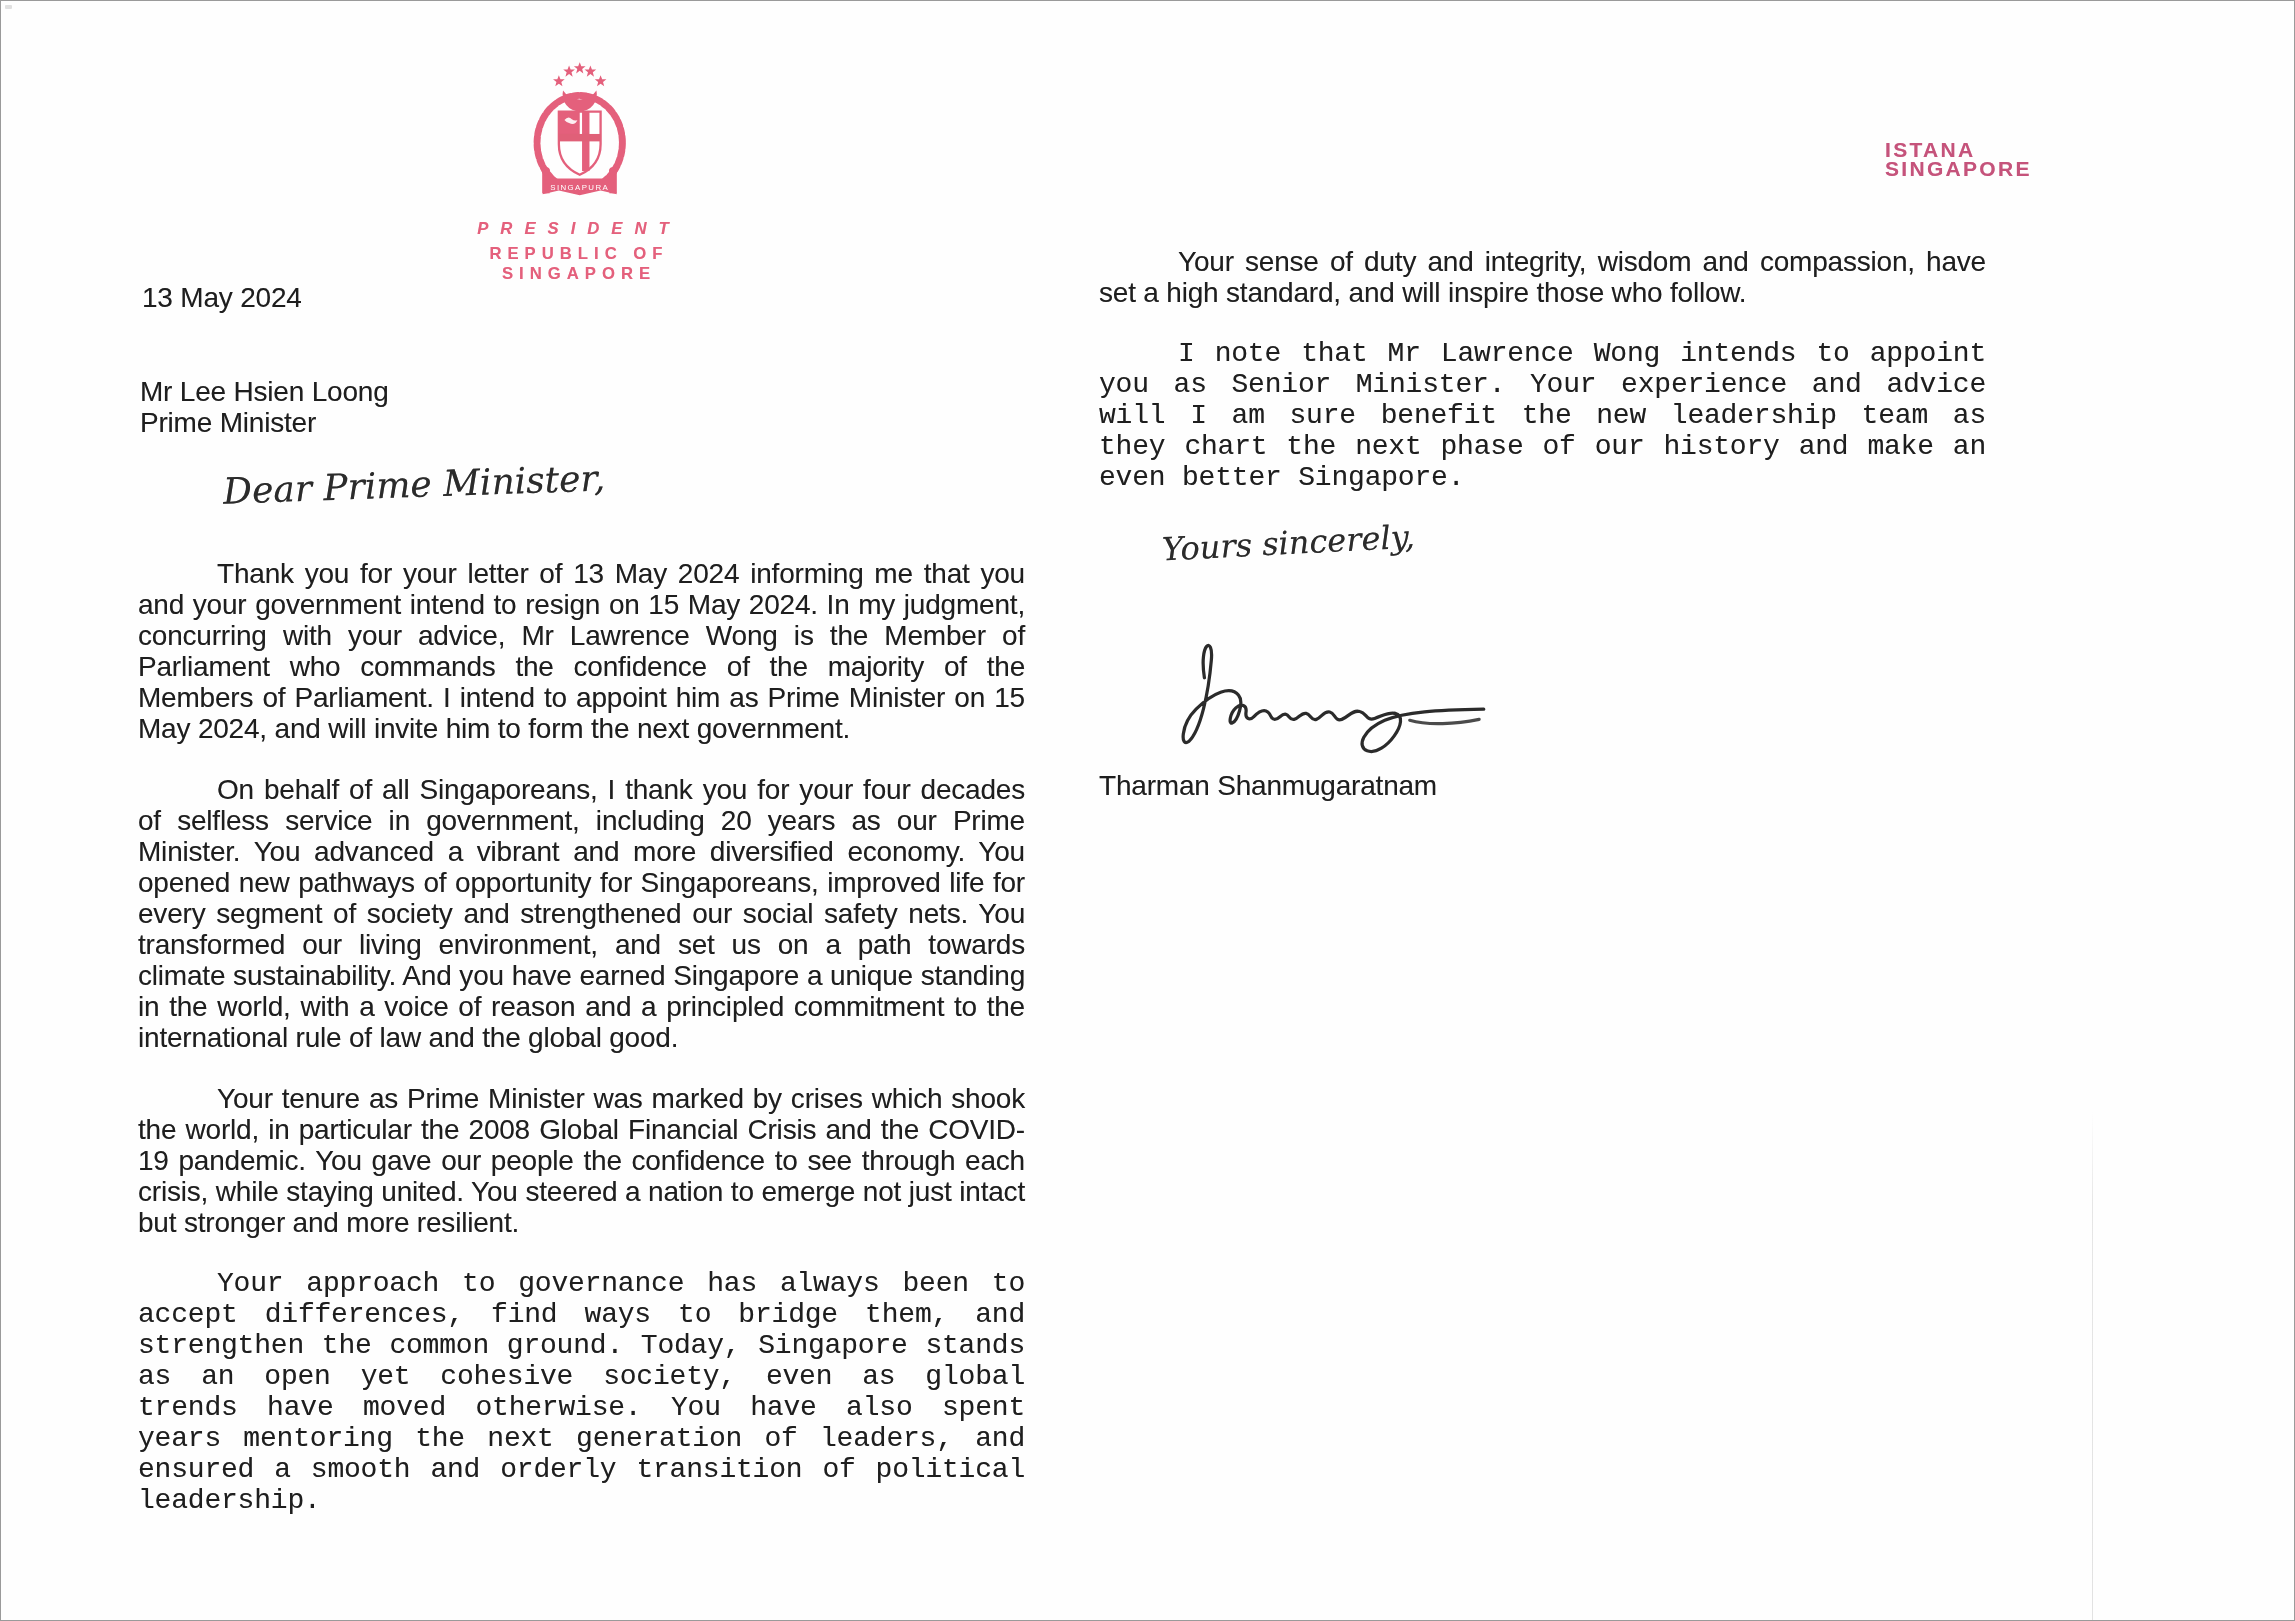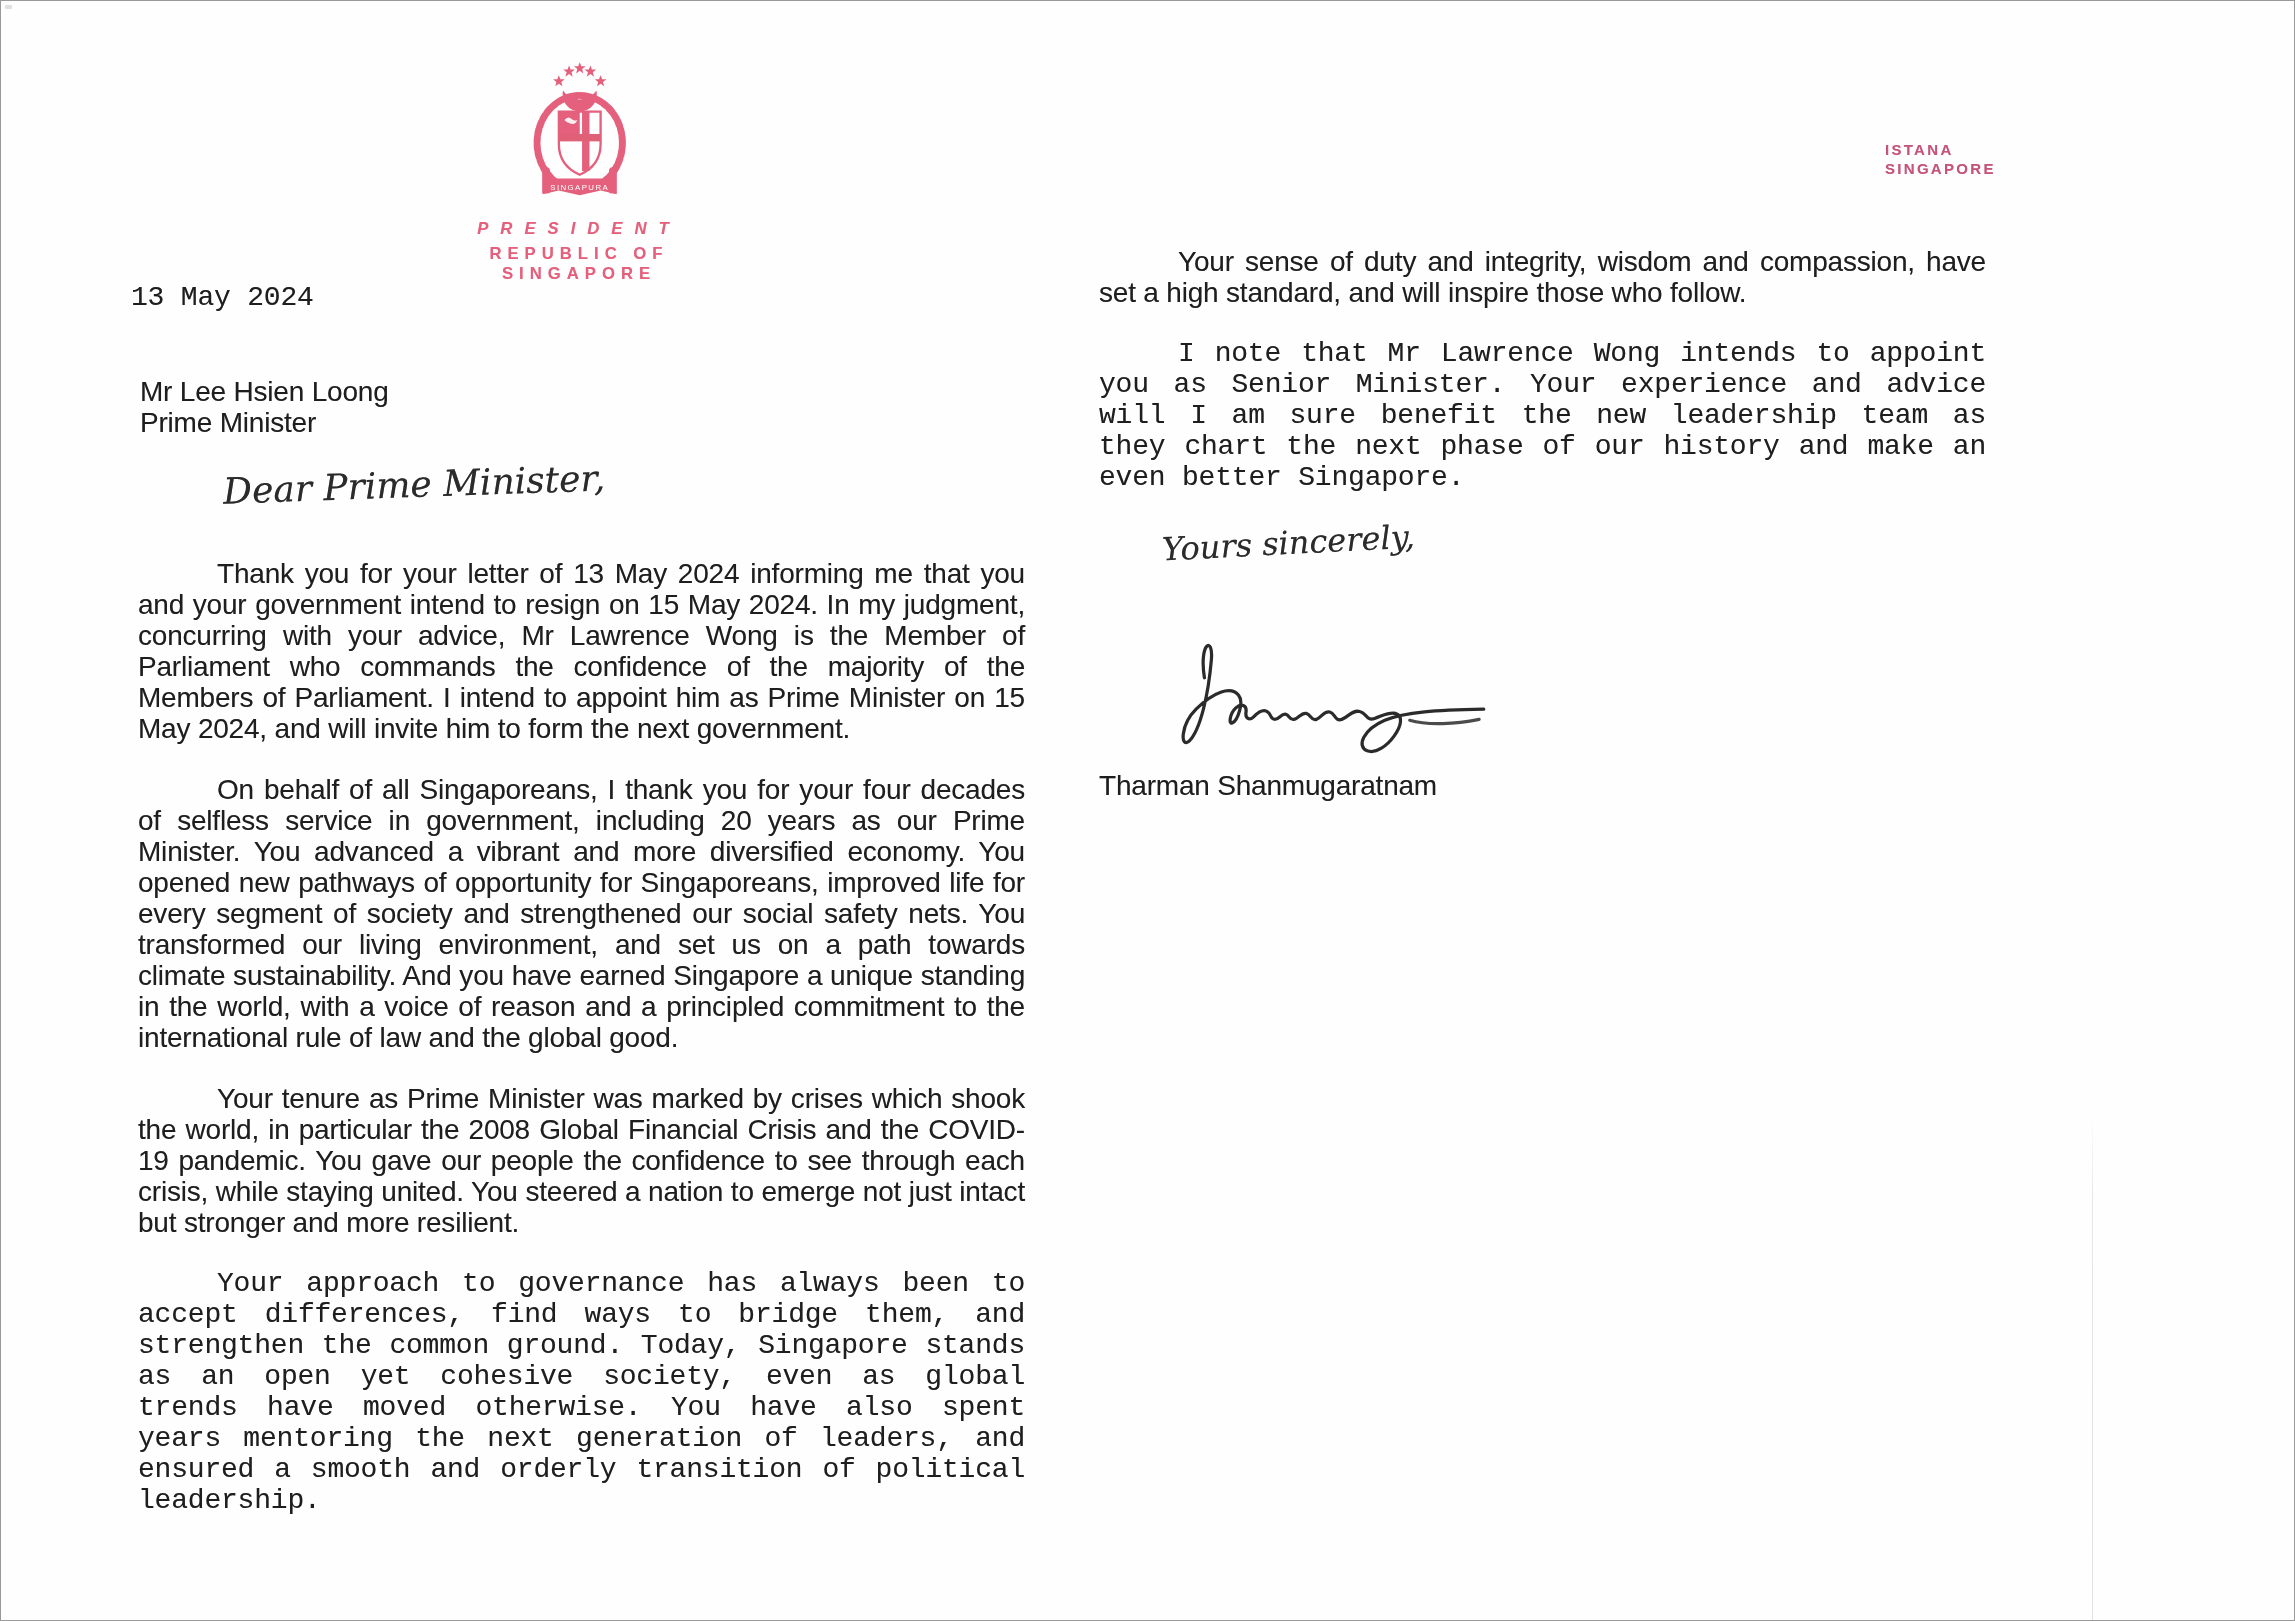--- a/index.html
+++ b/index.html
@@ -36,21 +36,21 @@
     width:324px;text-align:center;
     font-weight:bold;
     color:#e4607c;
     letter-spacing:12px;
     font-size:16.7px;
     text-shadow:0 0 0.5px rgba(228,96,124,0.4);
   }
   .istana{
     color:#c5537b;
     font-weight:bold;
-    font-size:15px;
+    font-size:21px;
     line-height:19px;
     letter-spacing:2.3px;
     text-shadow:0 0 0.5px rgba(197,83,123,0.4);
   }
   
   .script{
     font-family:"DejaVu Serif", serif;
     font-style:italic;
     color:#2b2b2b;
     white-space:nowrap;
@@ -106,21 +106,21 @@
   </svg>
 
   <div class="abs lh-line" style="left:416px;top:218px;font-style:italic;">PRESIDENT</div>
   <div class="abs lh-line" style="left:416px;top:243px;letter-spacing:6px;text-align:center;">REPUBLIC OF SINGAPORE</div>
 
   <div class="abs istana" style="left:1884px;top:139px;">
     <div>ISTANA</div>
     <div>SINGAPORE</div>
   </div>
 
-  <div class="abs typed body-text" style="left:130px;top:281px;font-family:Liberation Mono, monospace;">13 May 2024</div>
+  <div class="abs typed body-text" style="left:141px;top:281px;">13 May 2024</div>
 
   <div class="abs typed body-text" style="left:139px;top:375px;">
     <div>Mr Lee Hsien Loong</div>
     <div>Prime Minister</div>
   </div>
 
   <div class="abs script salutation" style="left:222px;top:463px;">Dear Prime Minister,</div>
 
   <div class="abs typed body-text col" style="left:137px;top:557px;">
     <p class="para">Thank you for your letter of 13 May 2024 informing me that you and your government intend to resign on 15 May 2024. In my judgment, concurring with your advice, Mr Lawrence Wong is the Member of Parliament who commands the confidence of the majority of the Members of Parliament.  I intend to appoint him as Prime Minister on 15 May 2024, and will invite him to form the next government.</p>

